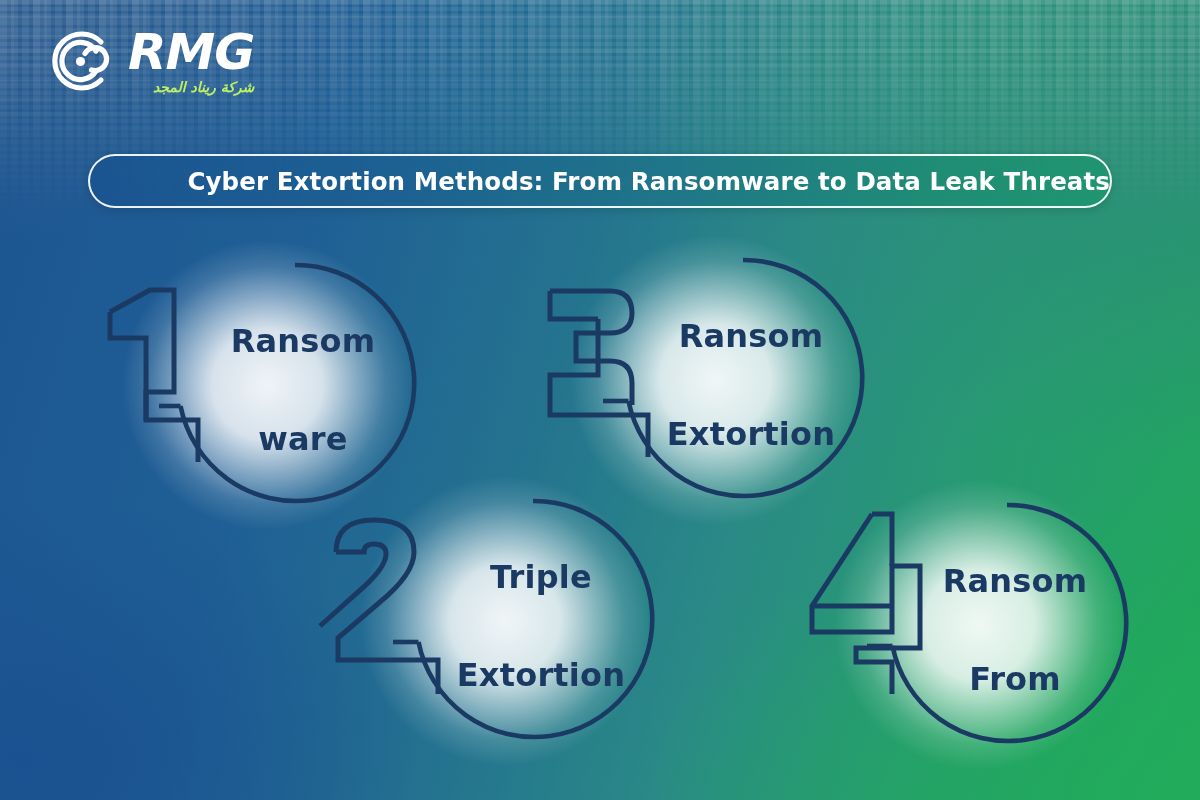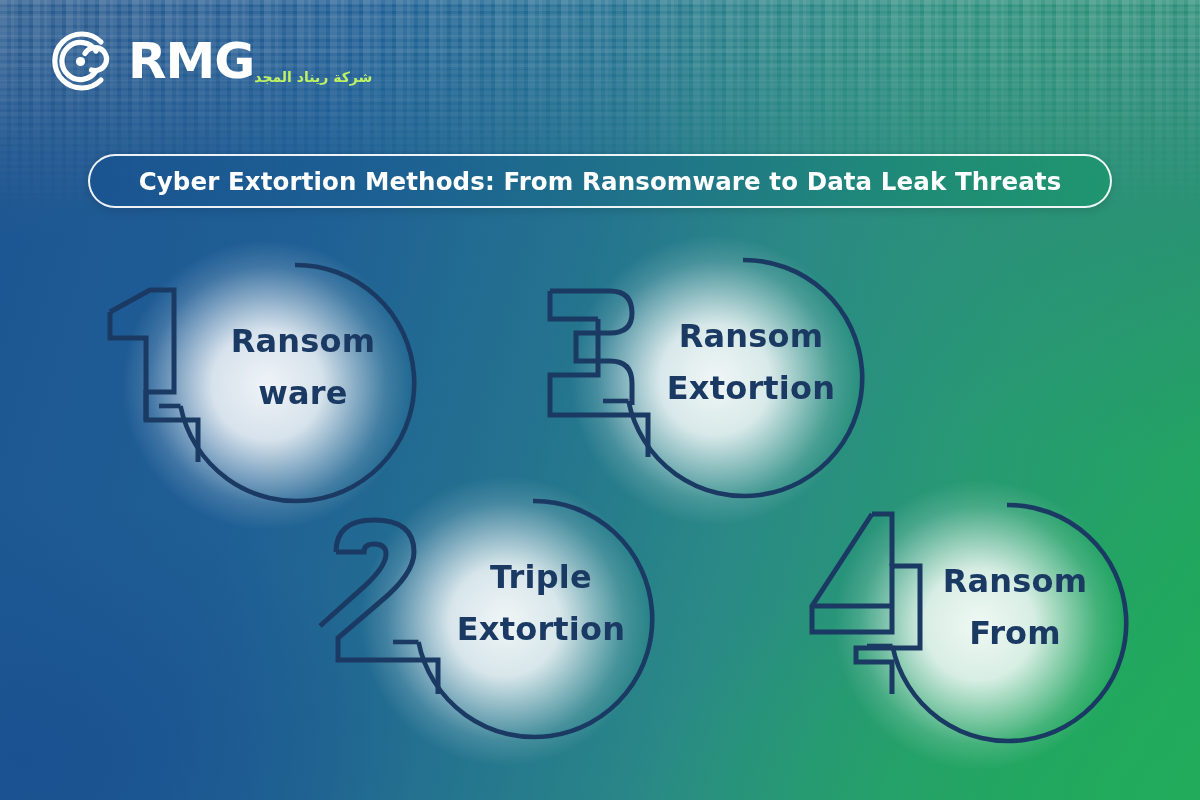--- a/index.html
+++ b/index.html
@@ -60,21 +60,21 @@
     mask-image:linear-gradient(to bottom, rgba(0,0,0,1) 0%, rgba(0,0,0,.4) 70%, rgba(0,0,0,0) 100%);
     mix-blend-mode:screen;
   }
 
   
   .logo {
     position:absolute; left:44px; top:26px;
     display:flex; align-items:center; gap:14px;
   }
   .logo-mark { width:70px; height:70px; display:block; }
-  .logo-text { display:flex; align-items:flex-end; }
+  .logo-text { display:flex; flex-direction:column; align-items:flex-end;font-style:italic; }
   .logo-word {
     color:#ffffff;
     font-size:50px;
     font-weight:bold;
     letter-spacing:-1px;
     line-height:50px;
     font-family:"DejaVu Sans", sans-serif;
   }
   .logo-ar {
     color:#bef264;
@@ -85,21 +85,21 @@
     direction:rtl;
     margin-top:1px;
   }
 
   
   .title-banner {
     position:absolute; left:88px; top:154px;
     width:1024px; height:54px;
     border:2px solid rgba(255,255,255,.92);
     border-radius:27px;
-    display:flex; align-items:center; justify-content:center;
+    display:flex; align-items:center; justify-content:flex-end;
     background:linear-gradient(100deg,
        rgba(26,84,145,.92) 0%,
        rgba(28,96,146,.9) 30%,
        rgba(31,118,135,.9) 58%,
        rgba(30,140,117,.9) 82%,
        rgba(30,150,110,.9) 100%);
     box-shadow:0 2px 10px rgba(0,0,0,.14);
   }
   .title-text {
     color:#ffffff;
@@ -124,21 +124,21 @@
        rgba(255,255,255,0) 100%);
     pointer-events:none;
   }
 
   .ring-svg { position:absolute; left:0; top:0; overflow:visible; }
   .numeral-svg { position:absolute; overflow:visible; }
 
   .node-label {
     position:absolute;
     display:flex; flex-direction:column;
-    align-items:center; justify-content:flex-start;
+    align-items:center; justify-content:space-between;
     text-align:center;
     color:#1b3a63;
     font-size:32px;
     font-weight:bold;
     line-height:1.62;
     letter-spacing:.2px;
     font-family:"DejaVu Sans", sans-serif;
   }
   .node-label span { display:block; white-space:nowrap; }
 </style>

